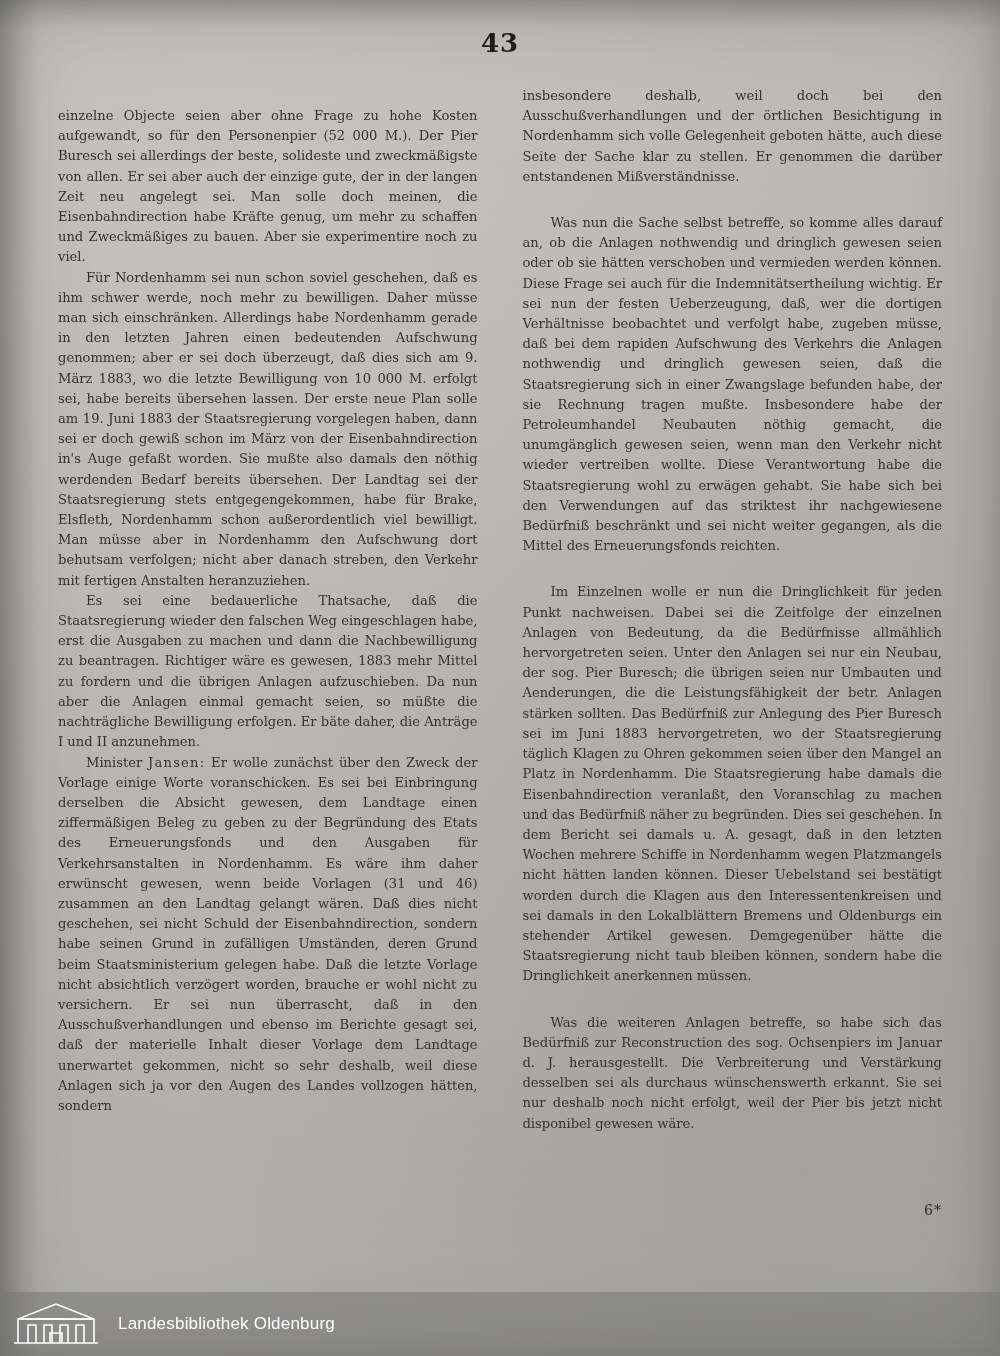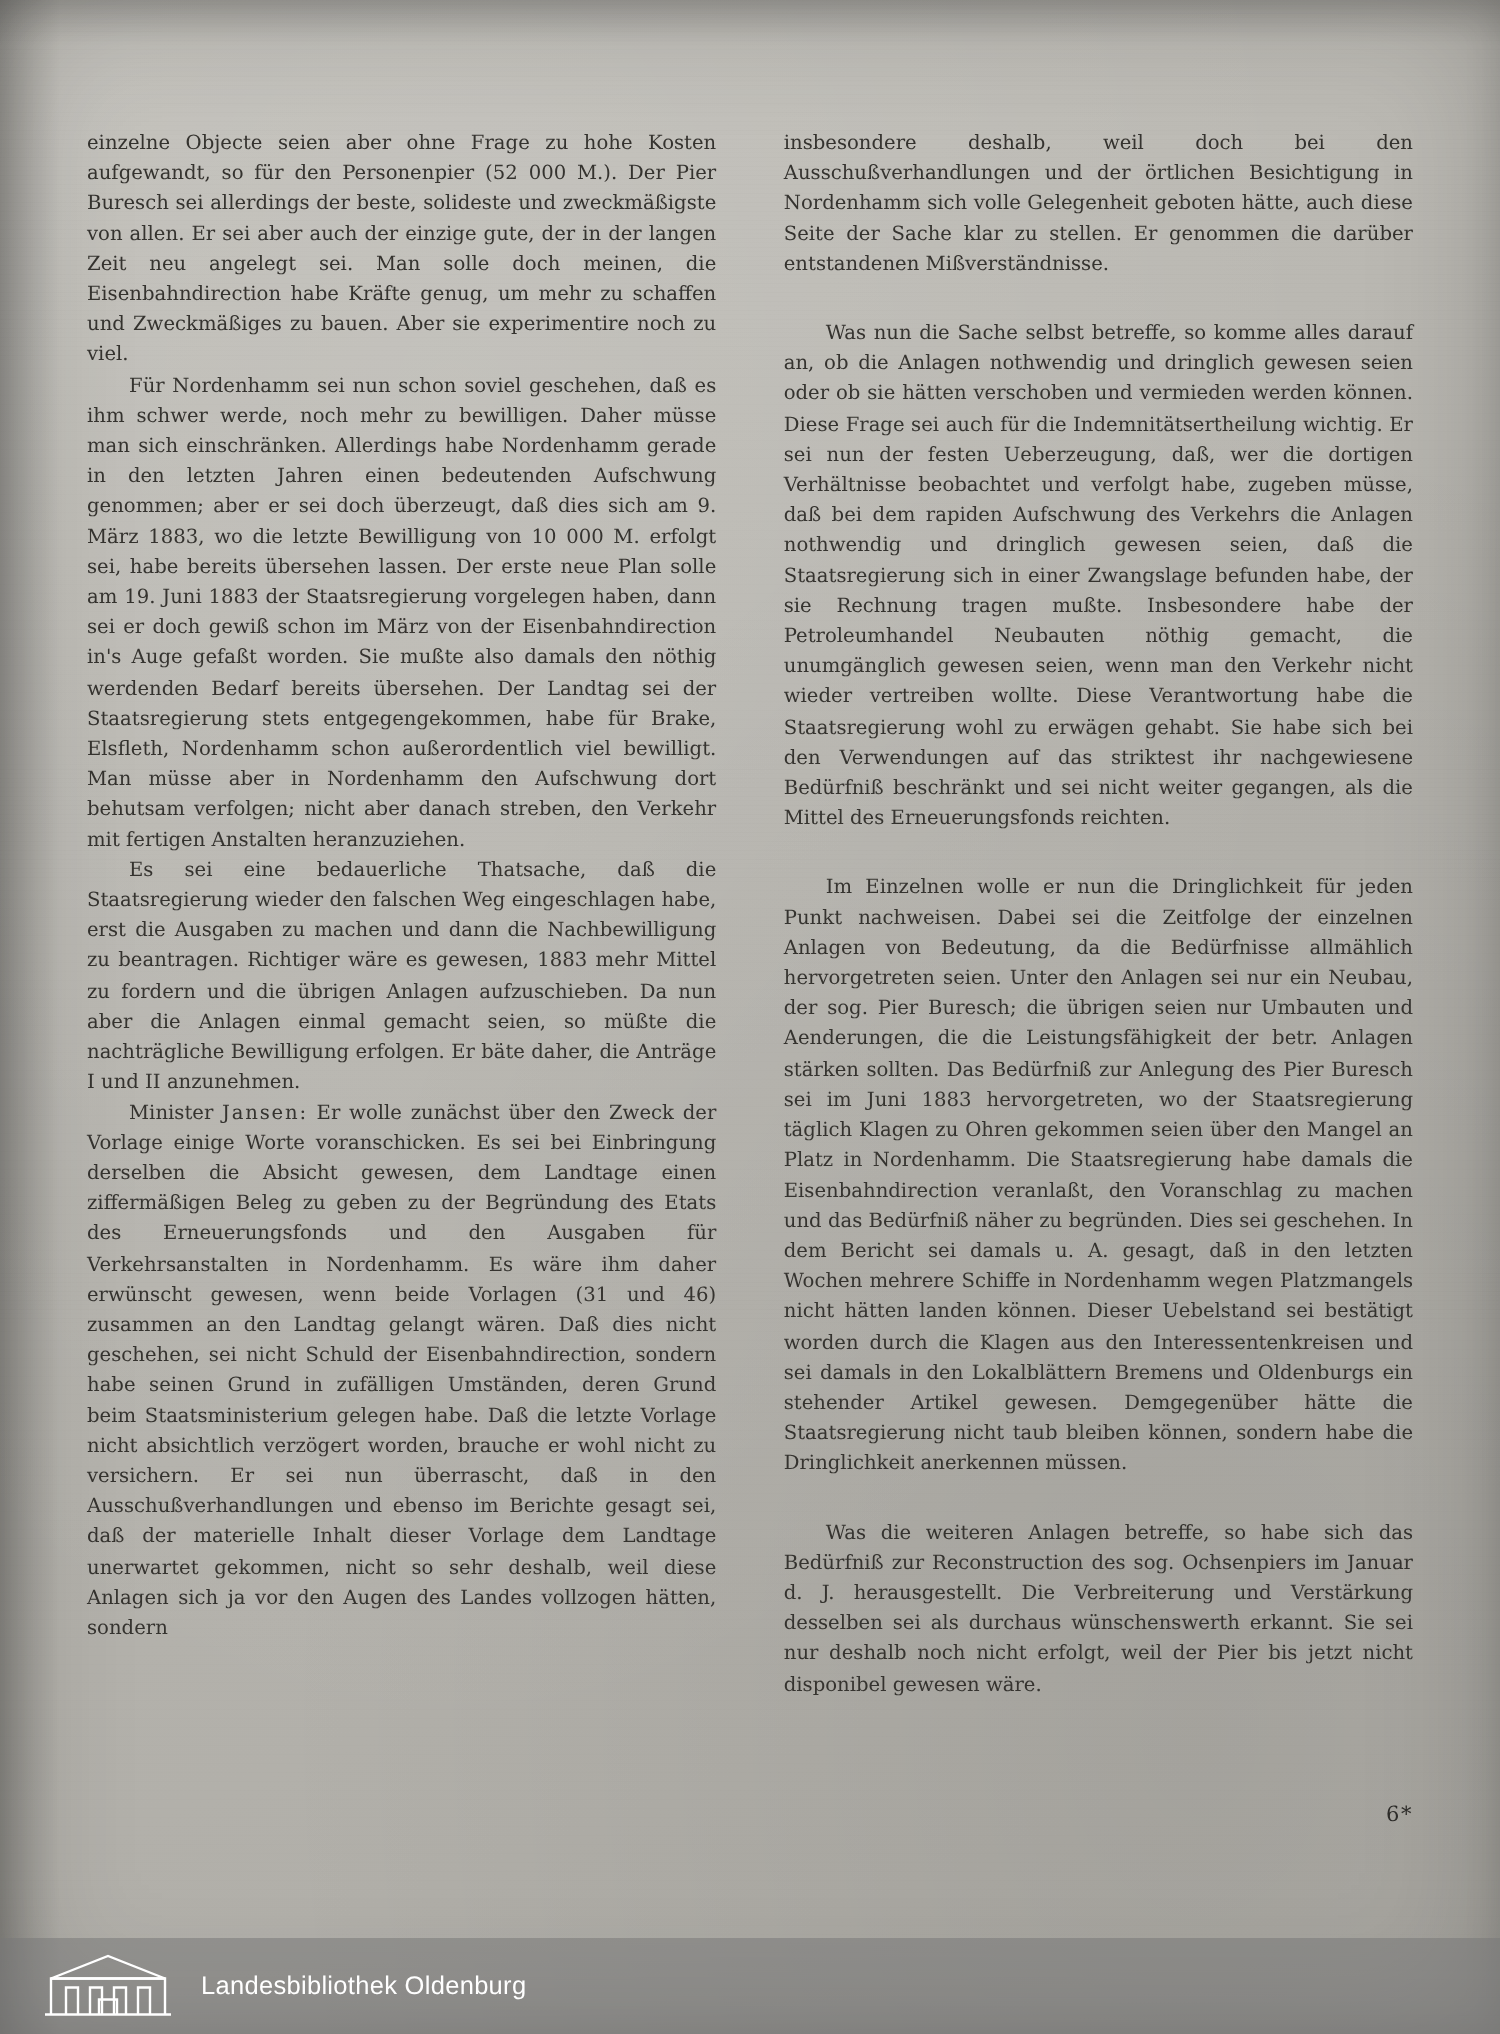--- a/index.html
+++ b/index.html
@@ -59,21 +59,21 @@
   }
   .col {
     width: 430px;
     font-size: 13.1px;
     line-height: 20.2px;
     text-align: justify;
     text-justify: inter-word;
     hyphens: manual;
     color: #35332f;
   }
-  .col.left { padding-right: 14px; }
+  .col.left { padding-right: 14px; margin-top: 20px; }
   .col.right { padding-left: 22px; }
   .divider {
     width: 1px;
     background: linear-gradient(to bottom, rgba(0,0,0,0) 0%, rgba(0,0,0,0.30) 4%, rgba(0,0,0,0.30) 96%, rgba(0,0,0,0) 100%);
     margin: 0 4px;
     height: 1100px;
   }
   .col p {
     margin: 0;
     text-indent: 28px;
@@ -95,21 +95,21 @@
   .watermark-bar {
     position: absolute;
     left: 0;
     bottom: 0;
     width: 1000px;
     height: 64px;
     background: rgba(120,120,120,0.55);
     display: flex;
     align-items: center;
     gap: 16px;
-    padding-left: 26px;
+    padding-left: 10px;
     box-sizing: border-box;
   }
   .wm-text {
     font-family: "Liberation Sans", sans-serif;
     font-size: 17px;
     color: #ffffff;
     letter-spacing: 0.2px;
   }
   .wm-logo { flex: 0 0 auto; }
   .edge-shadow-left {
@@ -123,20 +123,21 @@
     left: 0; right: 0; top: 0; height: 30px;
     background: linear-gradient(to bottom, rgba(0,0,0,0.13), rgba(0,0,0,0));
     pointer-events: none;
   }
 </style>
 </head>
 <body>
 
 <div class="page">
 
+  <div class="page-number">43</div>
 
   <div class="columns">
 
     <div class="col left">
       <p class="noindent">einzelne Objecte seien aber ohne Frage zu hohe Kosten aufgewandt, so für den Personenpier (52 000 M.). Der Pier Buresch sei allerdings der beste, solideste und zweckmäßigste von allen. Er sei aber auch der einzige gute, der in der langen Zeit neu angelegt sei. Man solle doch meinen, die Eisenbahndirection habe Kräfte genug, um mehr zu schaffen und Zweckmäßiges zu bauen. Aber sie experimentire noch zu viel.</p>
       <p>Für Nordenhamm sei nun schon soviel geschehen, daß es ihm schwer werde, noch mehr zu bewilligen. Daher müsse man sich einschränken. Allerdings habe Nordenhamm gerade in den letzten Jahren einen bedeutenden Aufschwung genommen; aber er sei doch überzeugt, daß dies sich am 9. März 1883, wo die letzte Bewilligung von 10 000 M. erfolgt sei, habe bereits übersehen lassen. Der erste neue Plan solle am 19. Juni 1883 der Staatsregierung vorgelegen haben, dann sei er doch gewiß schon im März von der Eisenbahndirection in's Auge gefaßt worden. Sie mußte also damals den nöthig werdenden Bedarf bereits übersehen. Der Landtag sei der Staatsregierung stets entgegengekommen, habe für Brake, Elsfleth, Nordenhamm schon außerordentlich viel bewilligt. Man müsse aber in Nordenhamm den Aufschwung dort behutsam verfolgen; nicht aber danach streben, den Verkehr mit fertigen Anstalten heranzuziehen.</p>
       <p>Es sei eine bedauerliche Thatsache, daß die Staatsregierung wieder den falschen Weg eingeschlagen habe, erst die Ausgaben zu machen und dann die Nachbewilligung zu beantragen. Richtiger wäre es gewesen, 1883 mehr Mittel zu fordern und die übrigen Anlagen aufzuschieben. Da nun aber die Anlagen einmal gemacht seien, so müßte die nachträgliche Bewilligung erfolgen. Er bäte daher, die Anträge I und II anzunehmen.</p>
       <p><span>Minister </span><span class="speaker">Jansen:</span><span> Er wolle zunächst über den Zweck der Vorlage einige Worte voranschicken. Es sei bei Einbringung derselben die Absicht gewesen, dem Landtage einen ziffermäßigen Beleg zu geben zu der Begründung des Etats des Erneuerungsfonds und den Ausgaben für Verkehrsanstalten in Nordenhamm. Es wäre ihm daher erwünscht gewesen, wenn beide Vorlagen (31 und 46) zusammen an den Landtag gelangt wären. Daß dies nicht geschehen, sei nicht Schuld der Eisenbahndirection, sondern habe seinen Grund in zufälligen Umständen, deren Grund beim Staatsministerium gelegen habe. Daß die letzte Vorlage nicht absichtlich verzögert worden, brauche er wohl nicht zu versichern. Er sei nun überrascht, daß in den Ausschußverhandlungen und ebenso im Berichte gesagt sei, daß der materielle Inhalt dieser Vorlage dem Landtage unerwartet gekommen, nicht so sehr deshalb, weil diese Anlagen sich ja vor den Augen des Landes vollzogen hätten, sondern</span></p>
     </div>
 

